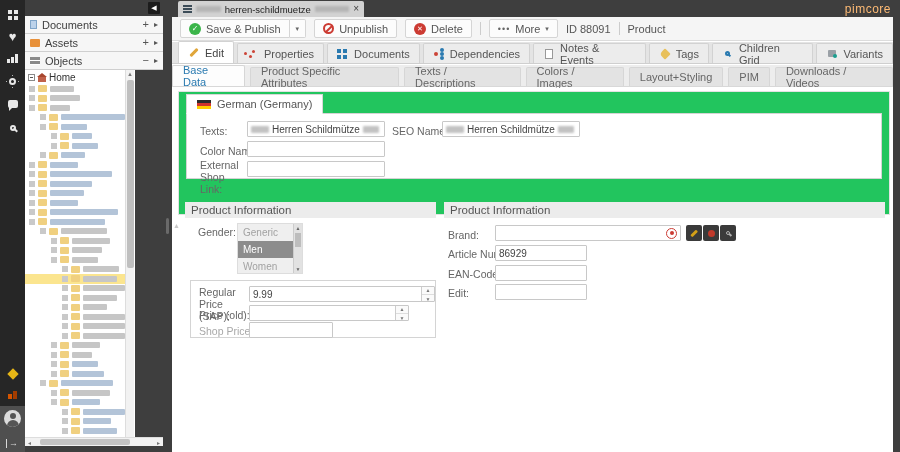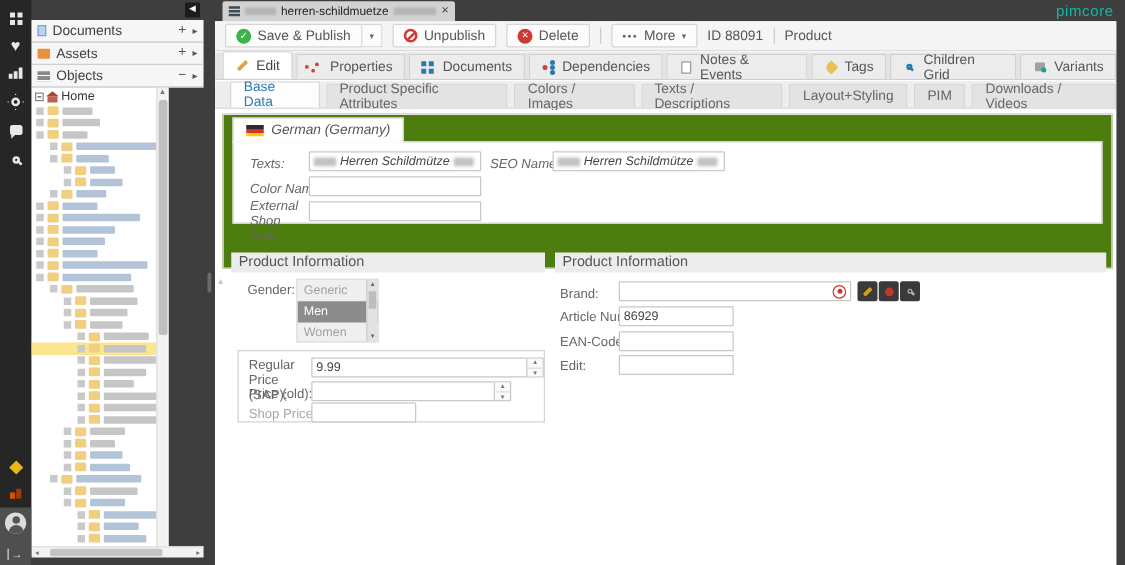--- a/index.html
+++ b/index.html
@@ -65,21 +65,21 @@
   .hscroll { position:absolute; left:0; bottom:6px; width:138px; height:9px; background:#f2f2f2; border-top:1px solid #ddd; display:flex; align-items:center; }
   .hscroll .sarr { font-size:6px; color:#777; width:9px; text-align:center; }
   .hthumb { height:6px; width:90px; background:#c4c4c4; border-radius:2px; margin-left:6px; }
 
   
   .splitstrip { position:absolute; left:163px; top:0; width:9px; height:452px; background:#3e3e3e; }
   .splithandle { position:absolute; left:3px; top:218px; width:3px; height:16px; background:#6a6a6a; border-radius:2px; }
 
   
   .main { position:absolute; left:172px; top:0; width:728px; height:452px; background:#3e3e3e; }
-  .logo { position:absolute; right:9px; top:2px; color:#14b8a6; font-size:12px; letter-spacing:.5px; }
+  .logo { position:absolute; right:9px; top:2px; color:#fdba74; font-size:12px; letter-spacing:.5px; }
   .doctab { position:absolute; left:6px; top:1px; width:186px; height:16px; background:#d2d2d2; border-radius:2px 2px 0 0; display:flex; align-items:center; gap:4px; padding:0 5px; }
   .hamb { width:9px; height:2px; background:#3c4c58; box-shadow:0 3px 0 #3c4c58, 0 6px 0 #3c4c58; margin-top:-6px; flex:none; }
   .doctab .red { height:6px; background:#b5b5b5; border-radius:1px; filter:blur(1px); }
   .doctab .ttl { font-size:9.5px; color:#222; white-space:nowrap; }
   .doctab .cls { margin-left:auto; font-size:10px; color:#444; line-height:10px; }
 
   .mainbody { position:absolute; left:0; top:17px; width:721px; height:435px; background:#fff; }
 
   .toolbar { position:absolute; left:0; top:0; right:0; height:24px; background:#f5f5f5; border-bottom:1px solid #dcdcdc; display:flex; align-items:center; gap:8px; padding-left:8px; font-size:11px; color:#555; }
   .tbtn { display:inline-flex; align-items:center; gap:5px; height:19px; padding:0 8px; background:#fcfcfc; border:1px solid #d5d5d5; border-radius:2px; }
@@ -104,28 +104,28 @@
   .i-vers { width:4px; height:4px; background:#2a7ab0; box-shadow:6px 0 0 #2a7ab0, 0 6px 0 #2a7ab0, 6px 6px 0 #2a7ab0; margin:-5px 5px 0 -4px; }
   .i-sched { width:10px; height:9px; border:1px solid #c0392b; background:linear-gradient(#c0392b 0 2px, transparent 2px); }
   .i-dep { width:4px; height:4px; border-radius:50%; background:#cc4437; box-shadow:6px -4px 0 #2a7ab0, 6px 0 0 #2a7ab0, 6px 4px 0 #2a7ab0; margin-right:5px; }
   .i-notes { width:8px; height:10px; border:1px solid #999; background:#fff; }
   .i-tag { width:8px; height:8px; background:#e8c05a; border-radius:1px 1px 1px 4px; transform:rotate(45deg); }
   .i-magb { width:5px; height:5px; border:2px solid #2a7ab0; border-radius:50%; position:relative; }
   .i-magb::after { content:""; position:absolute; width:4px; height:2px; background:#2a7ab0; right:-3px; bottom:-2px; transform:rotate(45deg); }
   .i-var { width:8px; height:7px; background:#9aa0a6; border-radius:1px; position:relative; }
   .i-var::after { content:""; position:absolute; right:-1px; bottom:-1px; width:4px; height:4px; background:#1a9e8f; border-radius:50%; }
 
-  .subtabs { position:absolute; left:0; top:48px; right:0; height:22px; background:#ededed; border-bottom:1px solid #d8d8d8; display:flex; align-items:flex-end; gap:5px; padding-left:12px; }
+  .subtabs { position:absolute; left:0; top:48px; right:0; height:22px; background:#ededed; border-bottom:1px solid #d8d8d8; display:flex; align-items:flex-end; gap:5px; }
   .stab { display:inline-flex; align-items:center; height:19px; padding:0 10px; background:#e3e3e3; border:1px solid #d6d6d6; border-bottom:none; border-radius:2px 2px 0 0; font-size:11px; color:#666; }
   .stab.active { background:#fdfdfd; color:#2a7ab0; height:21px; }
 
   .content { position:absolute; left:0; top:71px; right:0; bottom:0; background:#fff; }
   .colcollapse { position:absolute; left:1px; top:134px; color:#c8c8c8; font-size:7px; }
 
-  .langband { position:absolute; left:6px; top:3px; width:712px; height:124px; background:#4d7c0f; border:1px solid #e2e2e2;font-style:italic; }
+  .langband { position:absolute; left:6px; top:3px; width:712px; height:124px; background:#22c55e; border:1px solid #e2e2e2; }
   .langtab { position:absolute; left:7px; top:2px; height:20px; background:#fff; border:1px solid #d8d8d8; border-bottom-color:#fff; z-index:2; display:flex; align-items:center; gap:6px; padding:0 10px; font-size:11px; color:#555; }
   .flag { width:14px; height:9px; background:linear-gradient(#2b2b2b 0 3px, #d0342c 3px 6px, #ffce00 6px 9px); flex:none; }
   .fieldset1 { position:absolute; left:7px; top:21px; width:696px; height:66px; background:#fff; border:1px solid #d4d4d4; }
   .flabel { position:absolute; font-size:10.5px; color:#666; }
   .flabel.dis { color:#a8a8a8; }
   .finput { position:absolute; height:16px; background:#fff; border:1px solid #c8c8c8; border-radius:1px; display:flex; align-items:center; gap:3px; padding:0 3px; font-size:10px; color:#444; white-space:nowrap; overflow:hidden; }
   .redbit { display:inline-block; height:7px; background:#c2c2c2; border-radius:1px; filter:blur(1.2px); flex:none; }
 
   .sechdr { position:absolute; height:16px; background:#ececec; font-size:11.5px; color:#555; line-height:16px; padding-left:6px; }
   .glist { position:absolute; left:65px; top:135px; width:66px; height:51px; background:#efefef; border:1px solid #ddd; overflow:hidden; }
@@ -504,22 +504,22 @@
           <span class="ticon">
               <span class="i-var"></span>
             </span>
           <span>Variants</span>
           </span>
       </div>
 
       <div class="subtabs">
         <span class="stab active">Base Data</span>
         <span class="stab">Product Specific Attributes</span>
+        <span class="stab">Texts / Descriptions</span>
         <span class="stab">Colors / Images</span>
-        <span class="stab">Texts / Descriptions</span>
         <span class="stab">Layout+Styling</span>
         <span class="stab">PIM</span>
         <span class="stab">Downloads / Videos</span>
       </div>
 
       <div class="content">
         <span class="colcollapse">▲</span>
 
         <div class="langband">
           <div class="langtab">

